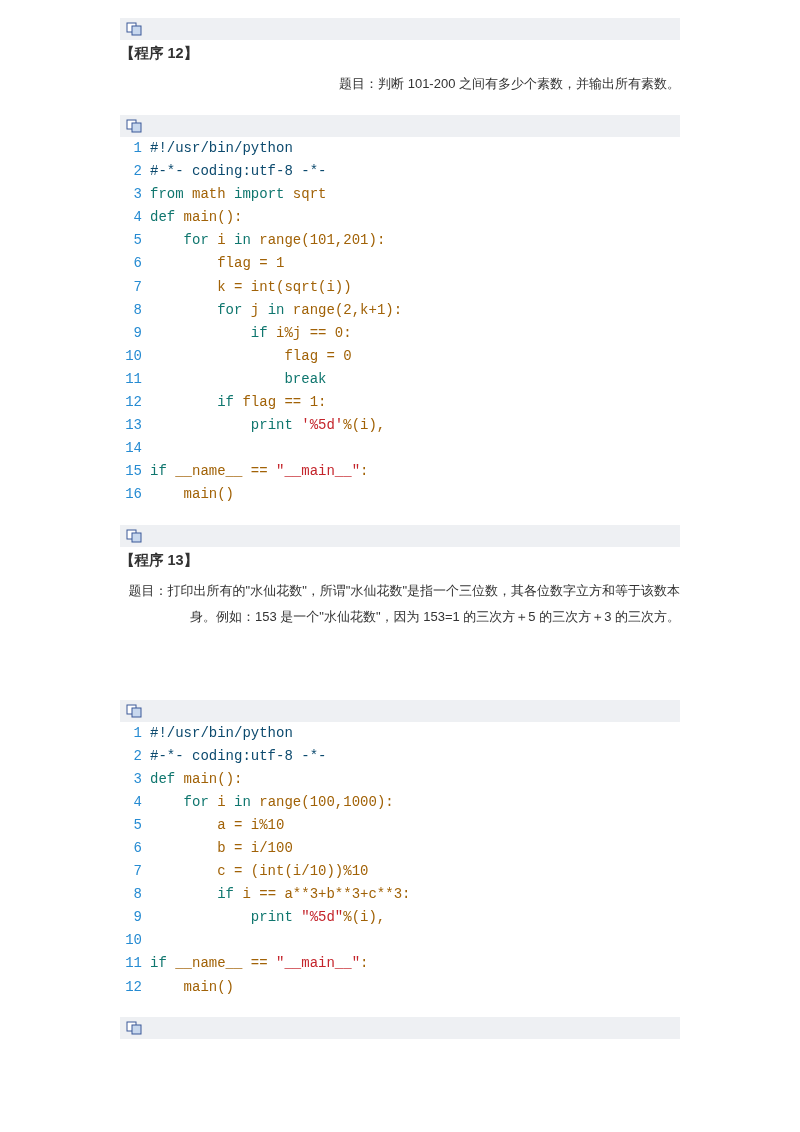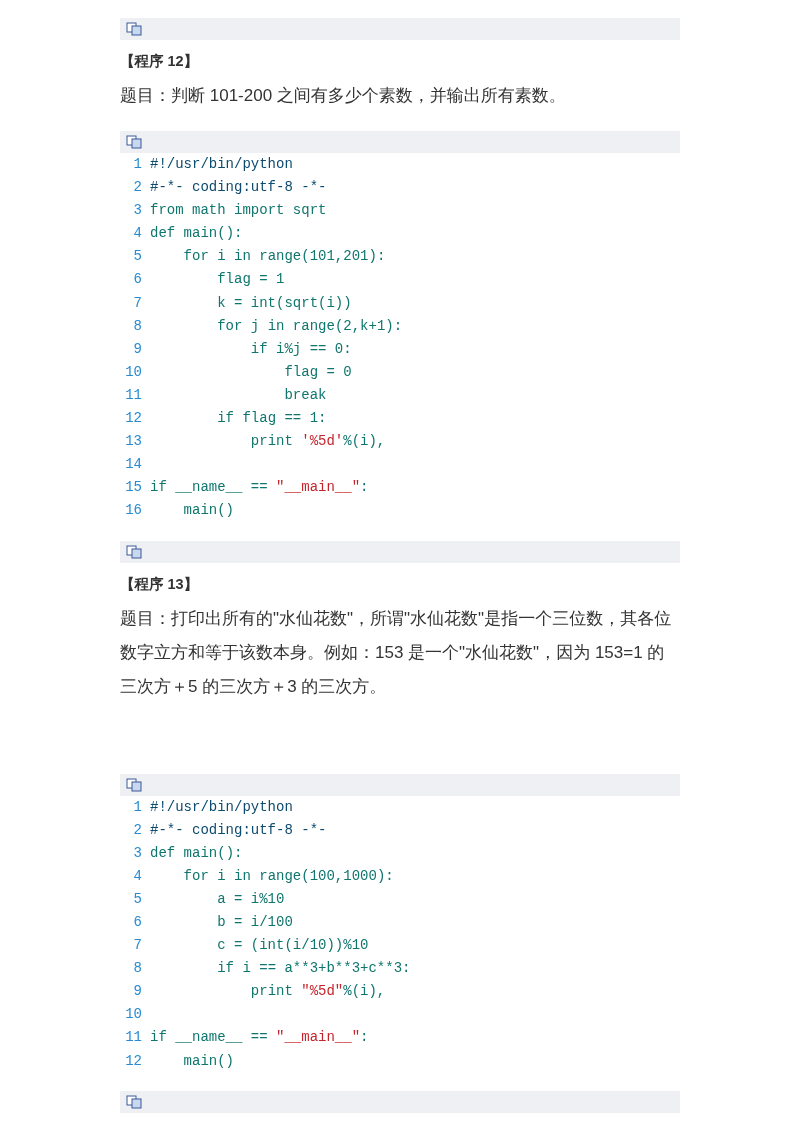--- a/index.html
+++ b/index.html
@@ -1,27 +1,27 @@
 <!DOCTYPE html>
 <html><head>
 <meta charset="utf-8">
 <style>
 body { margin:0; padding:0 120px 40px 120px; font-family:"Microsoft YaHei","SimSun",sans-serif; font-size:14px; color:#333; background:#fff; width:800px; box-sizing:border-box; }
 .icon-bar { background:#eef0f3; padding:4px 6px; margin-top:18px; }
 .icon-bar svg { display:block; }
-.heading { font-weight:bold; margin:12px 0 8px 0; font-size:14.5px; }
-.desc { font-size:17px; line-height:2; margin-bottom:6px; }
+.heading { font-weight:bold; margin:4px 0 8px 0; font-size:14.5px; }
+.desc { font-size:13px; line-height:2; margin-bottom:6px;text-align:right; }
 .code-block { font-family:"Courier New",monospace; font-size:14px; line-height:1.65; white-space:pre; }
 .code-line { display:flex; }
 .lineno { display:inline-block; width:22px; text-align:right; margin-right:8px; color:#268bd2; font-weight:normal; }
 .big-gap { height:46px; }
 .green { color:#0c4a6e; }
 .blue { color:#0f766e; }
 .red { color:#c4242b;text-align:right; }
-.black { color:#0f766e; }
+.black { color:#a16207; }
 </style>
 </head>
 <body>
 
 <div id="root">
     <div class="icon-bar">
       <svg width="18" height="14" viewBox="0 0 18 14">
         <rect x="1" y="1" width="9" height="9" fill="#fff" stroke="#3b5998" stroke-width="1"></rect>
         <rect x="6" y="4" width="9" height="9" fill="#c8d8ee" stroke="#3b5998" stroke-width="1"></rect>
       </svg>

